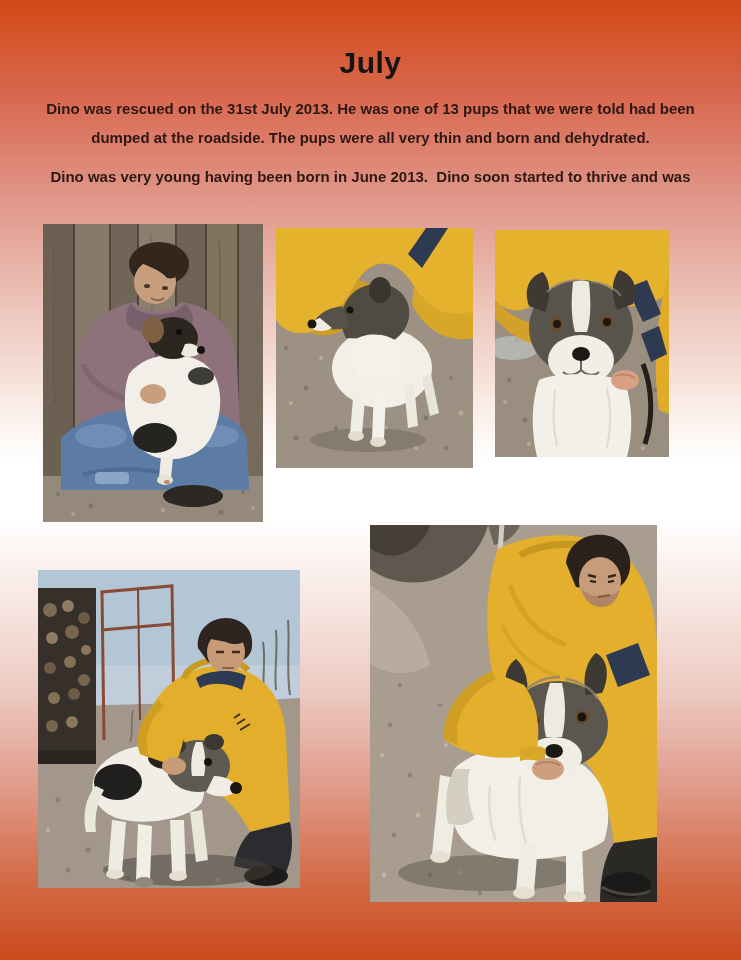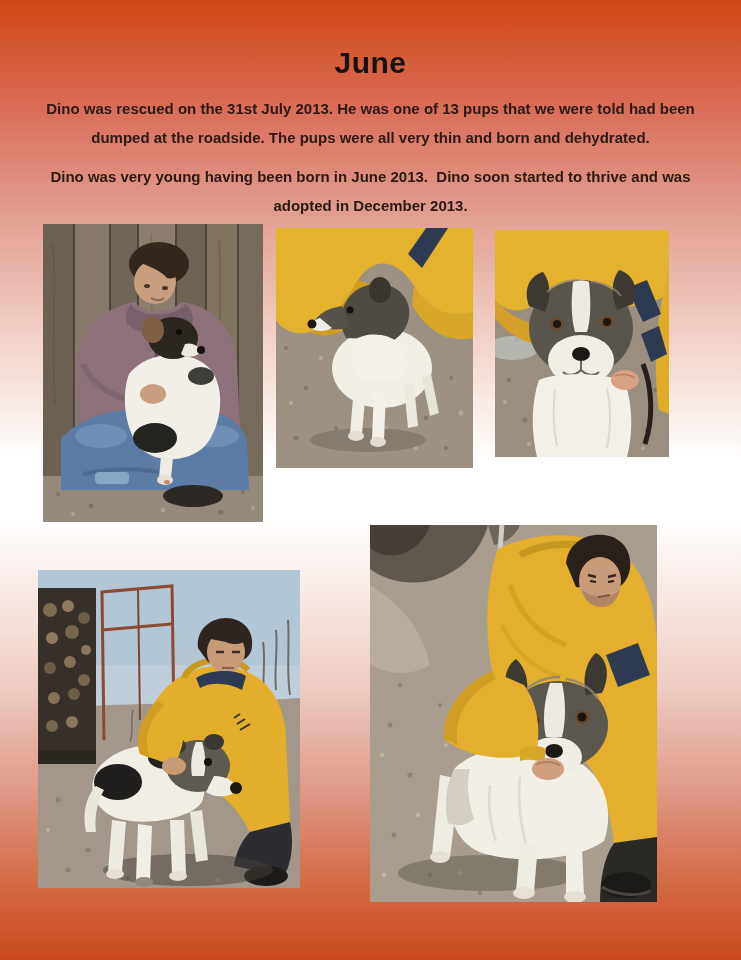--- a/index.html
+++ b/index.html
@@ -29,30 +29,29 @@
   .photo2 { left:276px; top:228px; width:197px; height:240px; }
   .photo3 { left:495px; top:230px; width:174px; height:227px; }
   .photo4 { left:38px;  top:570px; width:262px; height:318px; }
   .photo5 { left:370px; top:525px; width:287px; height:377px; }
 </style>
 </head>
 <body>
 
 <div class="page">
 
-  <h1 class="title">June</h1>
+  <h1 class="title">July</h1>
 
   <div class="bodytext">
     <p class="para">
       <span class="line">Dino was rescued on the 31st July 2013. He was one of 13 pups that we were told had been</span>
       <span class="line">dumped at the roadside. The pups were all very thin and born and dehydrated.</span>
     </p>
     <p class="para">
       <span class="line">Dino was very young having been born in June 2013.&nbsp; Dino soon started to thrive and was</span>
-      <span class="line">adopted in December 2013.</span>
     </p>
   </div>
 
   <figure class="photo1" role="img" aria-label="Man in a mauve hooded sweatshirt and jeans sitting cross-legged by a wooden fence, cradling Dino, a black and white puppy, in his lap">
     <svg viewBox="0 0 220 298">
       <rect width="220" height="298" fill="#786c5f"></rect>
       <g>
         <rect x="0" width="30" height="298" fill="#6b6052"></rect>
         <rect x="32" width="34" height="298" fill="#877a6a"></rect>
         <rect x="68" width="26" height="298" fill="#716557"></rect>

